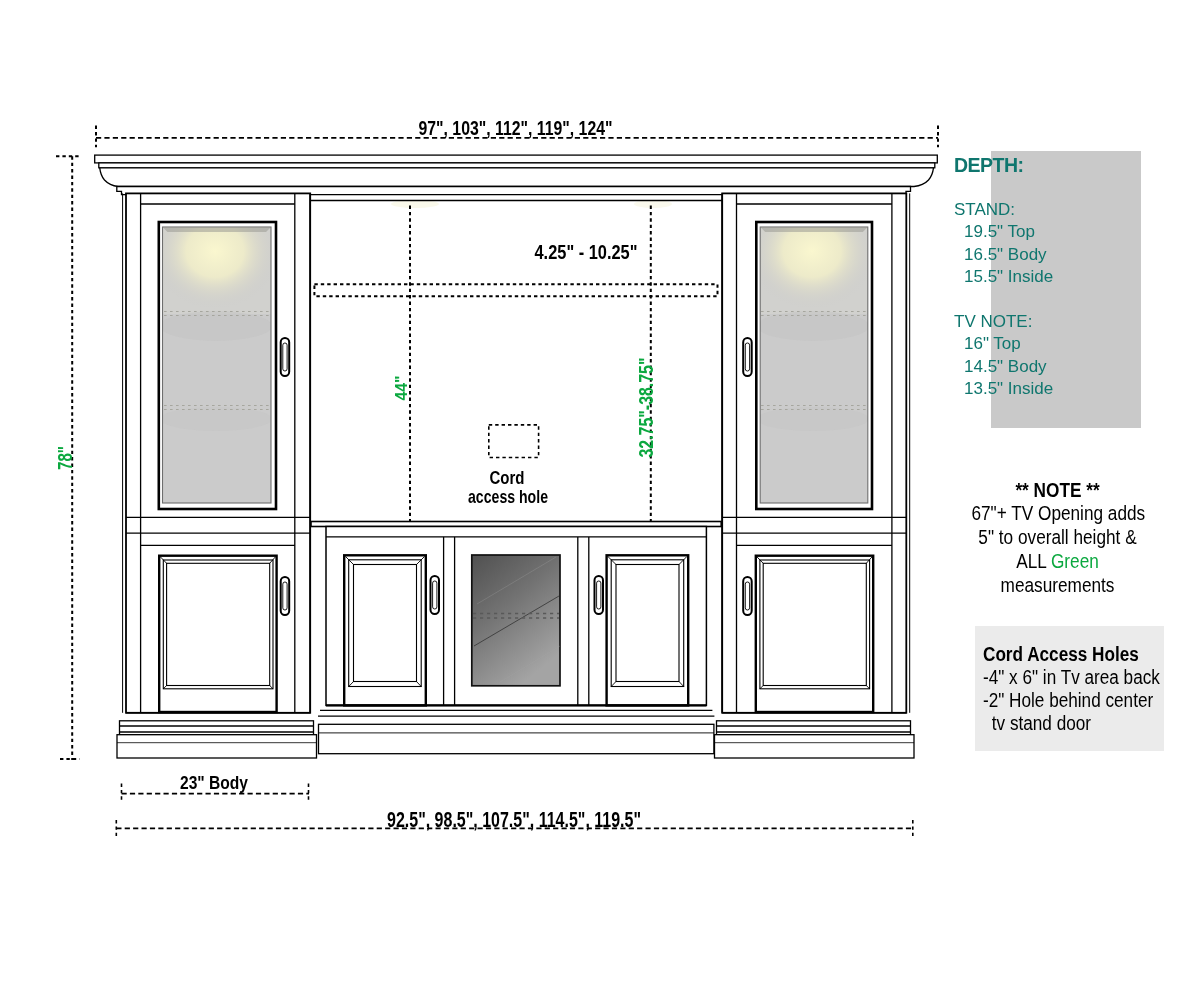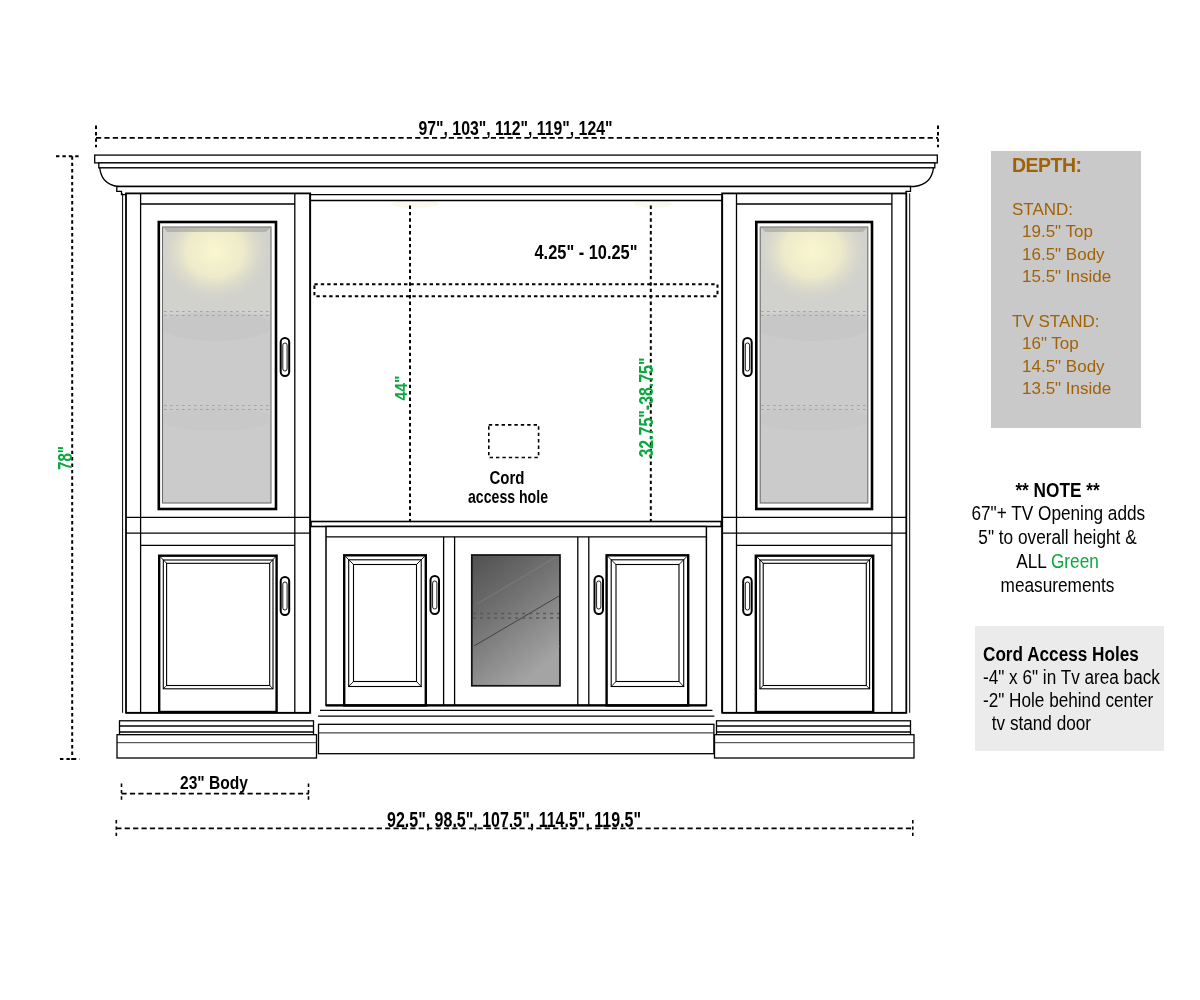--- a/index.html
+++ b/index.html
@@ -259,29 +259,29 @@
   <text transform="translate(71.8,470) rotate(-90)" font-size="20px" lengthAdjust="spacingAndGlyphs" textLength="24">78"</text>
 
   <text transform="translate(406.5,400.5) rotate(-90)" font-size="17px" lengthAdjust="spacingAndGlyphs" textLength="25">44"</text>
 
   <text transform="translate(653,457.5) rotate(-90)" font-size="20px" lengthAdjust="spacingAndGlyphs" textLength="100">32.75"-38.75"</text>
 </g>
 </svg>
 </div>
 
 <div class="abs" style="left:991px;top:151px;width:150px;height:277px;background:#c9c9c9;"></div>
-<div class="abs" style="left:1012px;top:154px;width:140px;font-size:17px;line-height:22.4px;color:#a16207;">
+<div class="abs" style="left:954px;top:154px;width:140px;font-size:17px;line-height:22.4px;color:#0f766e;">
   <div style="font-weight:bold;font-size:19.5px;letter-spacing:-0.5px;">DEPTH:</div>
   <div>&nbsp;</div>
   <div>STAND:</div>
   <div style="padding-left:10px;">19.5" Top</div>
   <div style="padding-left:10px;">16.5" Body</div>
   <div style="padding-left:10px;">15.5" Inside</div>
   <div>&nbsp;</div>
-  <div>TV STAND:</div>
+  <div>TV NOTE:</div>
   <div style="padding-left:10px;">16" Top</div>
   <div style="padding-left:10px;">14.5" Body</div>
   <div style="padding-left:10px;">13.5" Inside</div>
 </div>
 
 <div class="abs" style="left:955px;top:477.7px;width:205px;font-size:20.5px;line-height:23.7px;color:#000;text-align:center;transform:scaleX(0.84);transform-origin:50% 0;white-space:nowrap;">
   <div style="font-weight:bold;">** NOTE **</div>
   <div>67"+ TV Opening adds</div>
   <div>5" to overall height &amp;</div>
   <div>ALL <span style="color:#0ba83f;">Green</span></div>

